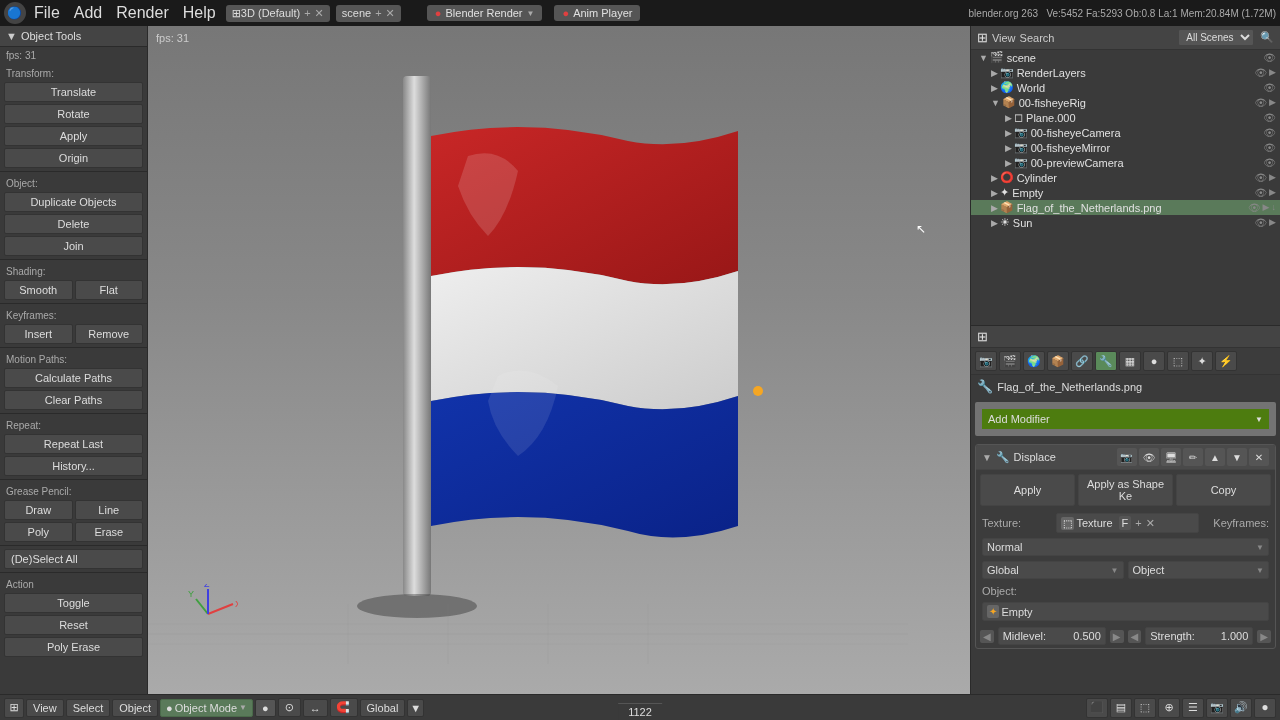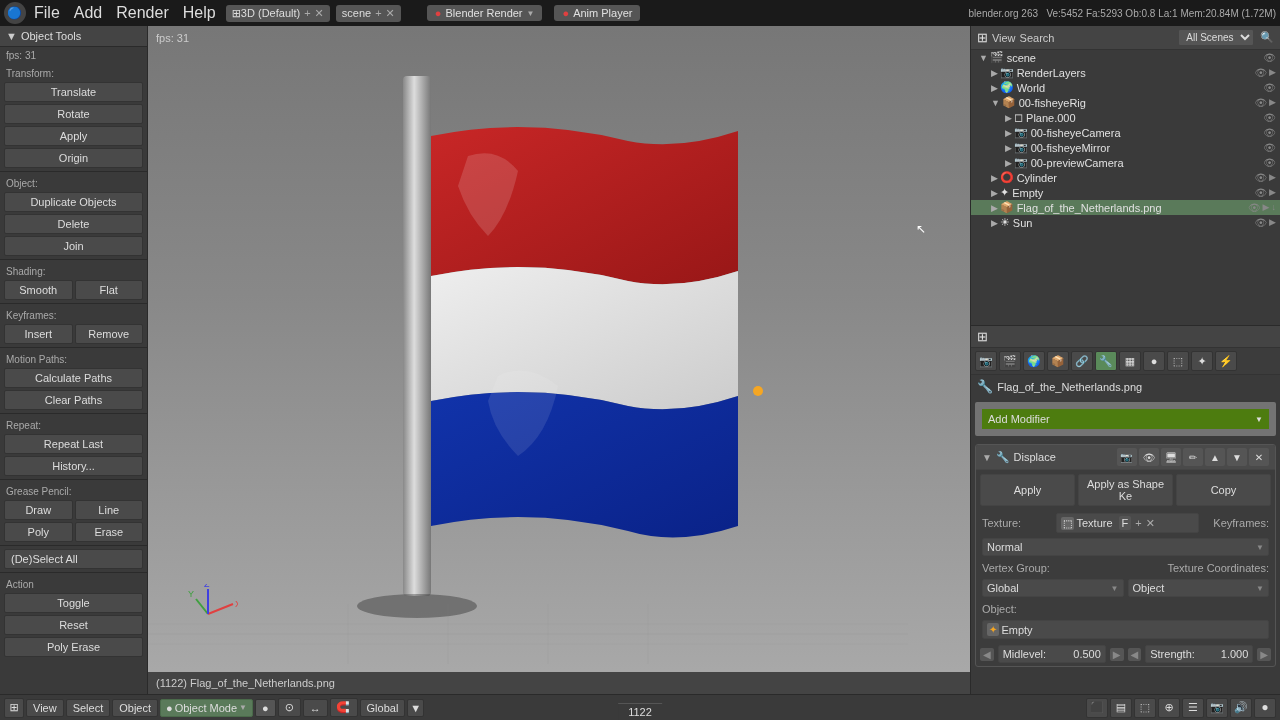--- a/index.html
+++ b/index.html
@@ -570,23 +570,20 @@
       <svg style="position:absolute; bottom:30px; left:0; right:0;" width="760" height="60">
         <line x1="0" y1="30" x2="760" y2="30" stroke="#888" stroke-width="0.5" opacity="0.4"></line>
         <line x1="0" y1="20" x2="760" y2="20" stroke="#888" stroke-width="0.5" opacity="0.3"></line>
         <line x1="0" y1="40" x2="760" y2="40" stroke="#888" stroke-width="0.5" opacity="0.3"></line>
         <line x1="200" y1="0" x2="200" y2="60" stroke="#888" stroke-width="0.5" opacity="0.3"></line>
         <line x1="300" y1="0" x2="300" y2="60" stroke="#888" stroke-width="0.5" opacity="0.3"></line>
         <line x1="400" y1="0" x2="400" y2="60" stroke="#888" stroke-width="0.5" opacity="0.3"></line>
         <line x1="500" y1="0" x2="500" y2="60" stroke="#888" stroke-width="0.5" opacity="0.3"></line>
       </svg>
 
-      <div class="status-bar-viewport">
-        <span>(1122) Flag_of_the_Netherlands.png</span>
-      </div>
     </div>
   </div>
 
   <div class="right-panel">
 
     <div class="outliner">
       <div class="outliner-header">
         <span style="font-size:13px;">⊞</span>
         <span style="cursor:pointer; color:#ccc; font-size:11px;">View</span>
         <span style="cursor:pointer; color:#ccc; font-size:11px;">Search</span>
@@ -790,25 +787,20 @@
           <span class="dir-label" style="width:auto;">Keyframes:</span>
         </div>
 
         <div style="padding:2px 6px 3px; display:flex; justify-content:flex-end;align-items:flex-end;">
           <div class="prop-dropdown" style="width:140px;">
             <span>Normal</span>
             <span class="prop-dropdown-arrow">▼</span>
           </div>
         </div>
 
-        <div class="direction-row">
-          <span class="dir-label">Vertex Group:</span>
-          <span style="flex:1;"></span>
-          <span class="dir-label" style="width:auto;">Texture Coordinates:</span>
-        </div>
 
         <div style="padding:2px 6px 3px; display:flex; gap:4px;">
           <div class="prop-dropdown" style="flex:1;">
             <span>Global</span>
             <span class="prop-dropdown-arrow">▼</span>
           </div>
           <div class="prop-dropdown" style="flex:1;">
             <span>Object</span>
             <span class="prop-dropdown-arrow">▼</span>
           </div>

